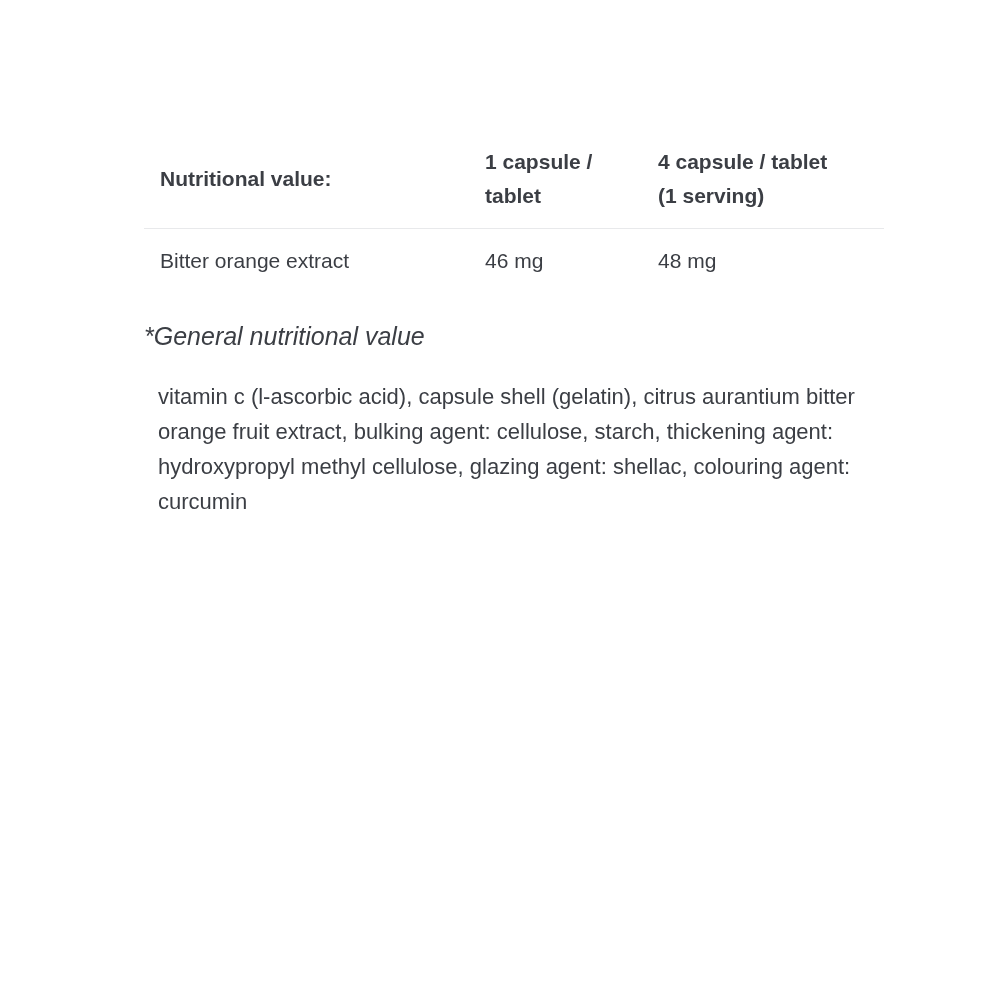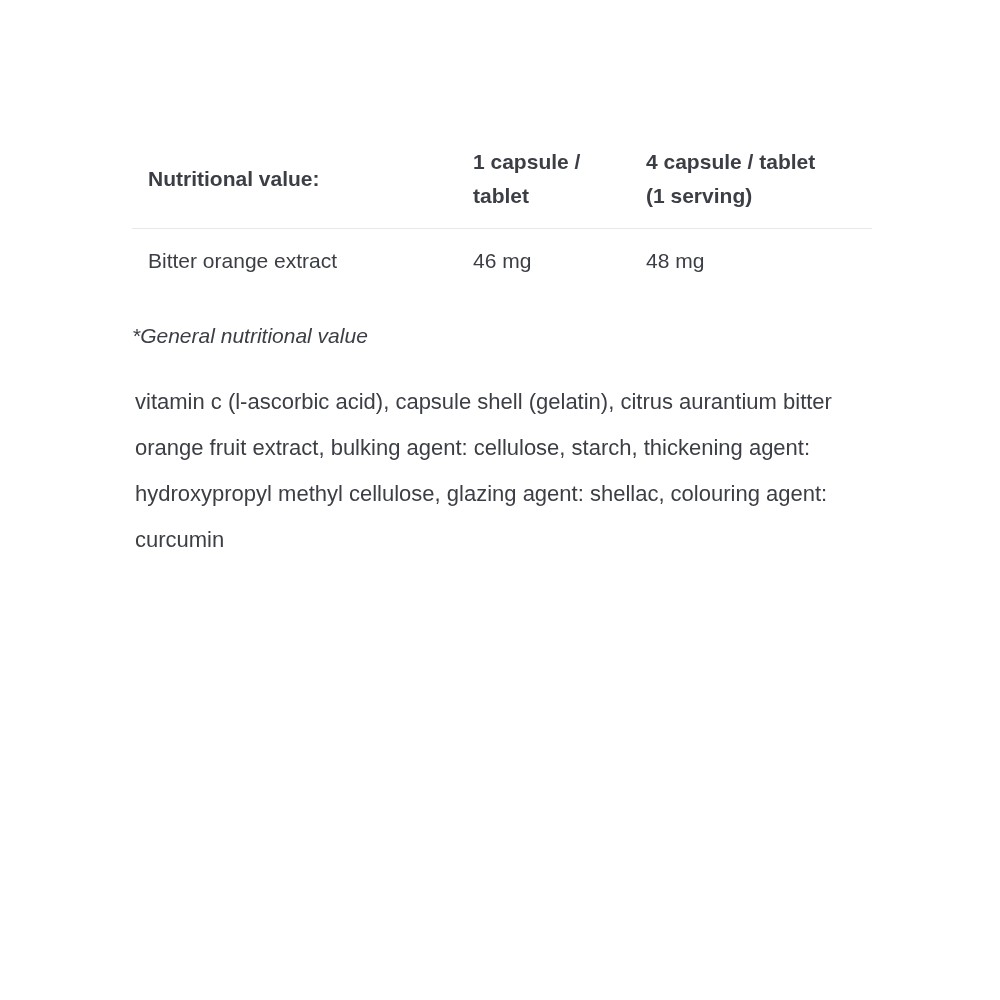--- a/index.html
+++ b/index.html
@@ -10,21 +10,21 @@
   body {
     width: 1000px;
     height: 1000px;
     position: relative;
     font-family: "Liberation Sans", sans-serif;
     color: #3b3e44;
     overflow: hidden;
   }
   .panel {
     position: absolute;
-    left: 132px;
+    left: 144px;
     top: 130px;
     width: 740px;
   }
   table.nutrition {
     width: 100%;
     border-collapse: collapse;
     table-layout: fixed;
   }
   col.c-label { width: 325px; }
   col.c-v1    { width: 173px; }
@@ -44,35 +44,35 @@
     border-bottom: 1px solid #e8e9eb;
   }
   table.nutrition tbody tr:not(:last-child) td {
     border-bottom: 1px solid #e8e9eb;
   }
   td.indent {
     padding-left: 60px;
   }
   .footnote {
     margin: 26px 0 0 0;
-    font-size: 21px;
+    font-size: 25px;
     font-style: italic;
     line-height: 34px;
   }
   .ingredients-title {
     margin: 50px 0 0 2px;
     font-size: 26px;
     line-height: 28px;
     font-weight: 700;
     color: #35383d;
   }
   .ingredients-text {
-    margin: 26px 0 0 3px;
+    margin: 26px 0 0 14px;
     font-size: 22px;
-    line-height: 46px;
+    line-height: 35px;
   }
 </style>
 </head>
 <body>
 
 <div class="panel">
 
   <table class="nutrition">
     <colgroup>
       <col class="c-label">

